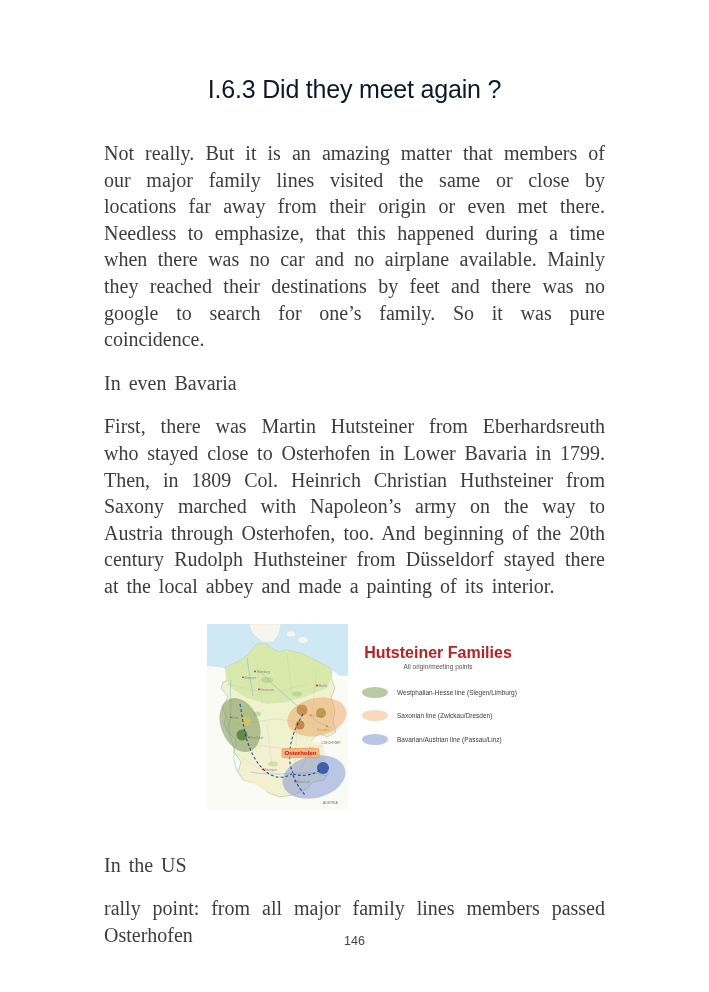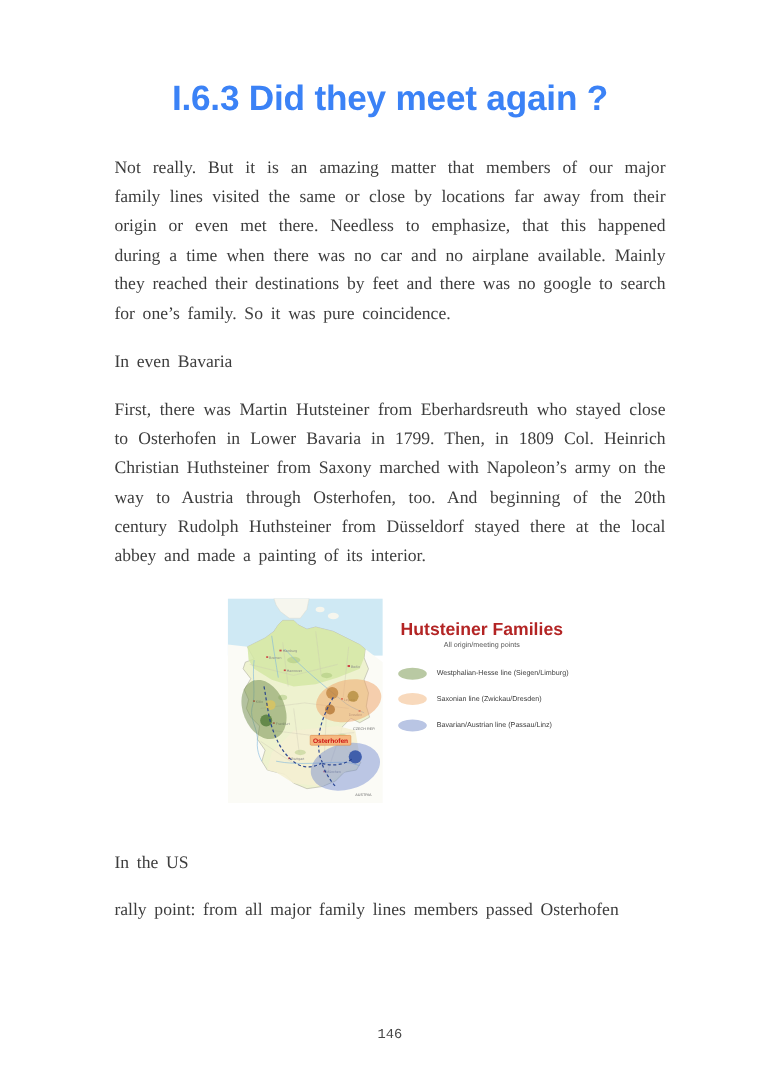--- a/index.html
+++ b/index.html
@@ -11,28 +11,28 @@
     overflow:hidden;
     font-family:"Liberation Serif", serif;
   }
   .content{
     position:absolute;left:104px;top:0;width:501px;
   }
   h1.title{
     margin:74px 0 36px 0;
     text-align:center;
     font-family:"Liberation Sans", sans-serif;
-    font-weight:700;
-    font-size:32px;
+    font-weight:400;
+    font-size:25px;
     line-height:30px;
-    color:#3b82f6;
+    color:#0f172a;
     letter-spacing:-0.2px;
   }
   p.body{
-    font-size:16px;
+    font-size:20px;
     line-height:26.6px;
     text-align:justify;
     color:#3d3d3d;
     margin:0 0 17px 0;
     word-spacing:3px;
   }
   
   .figure{
     position:relative;
     width:402px;
@@ -54,21 +54,21 @@
   }
   .legend-items{
     margin-top:17px;display:flex;flex-direction:column;gap:12.5px;
   }
   .legend-row{display:flex;align-items:center;gap:9px;}
   .swatch{width:26px;height:11px;border-radius:50%;flex:0 0 auto;}
   .legend-label{font-size:6.5px;color:#3c3c3c;white-space:nowrap;}
   .pageno{
     position:absolute;left:0;right:0;top:934px;
     text-align:center;font-size:12.5px;color:#454545;
-    font-family:Liberation Mono, monospace;
+    font-family:Liberation Sans, sans-serif;
   }
 </style>
 </head>
 <body>
 
 <div class="sheet">
   <div class="content">
 
     <h1 class="title">I.6.3 Did they meet again ?</h1>
 

